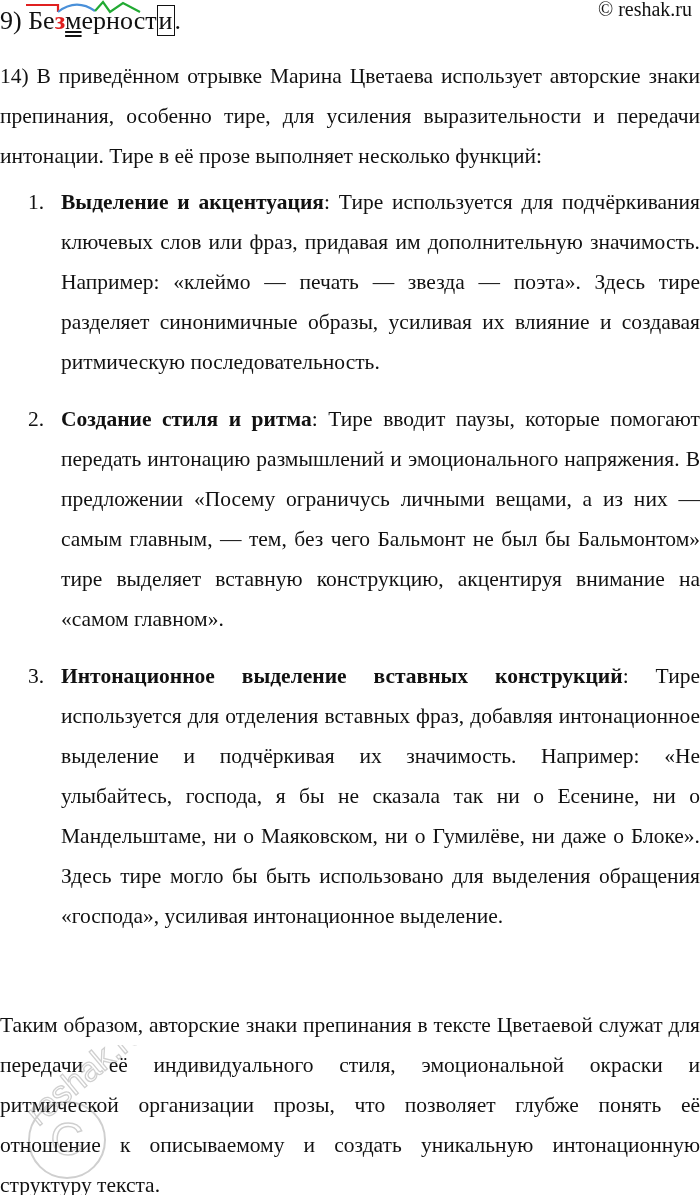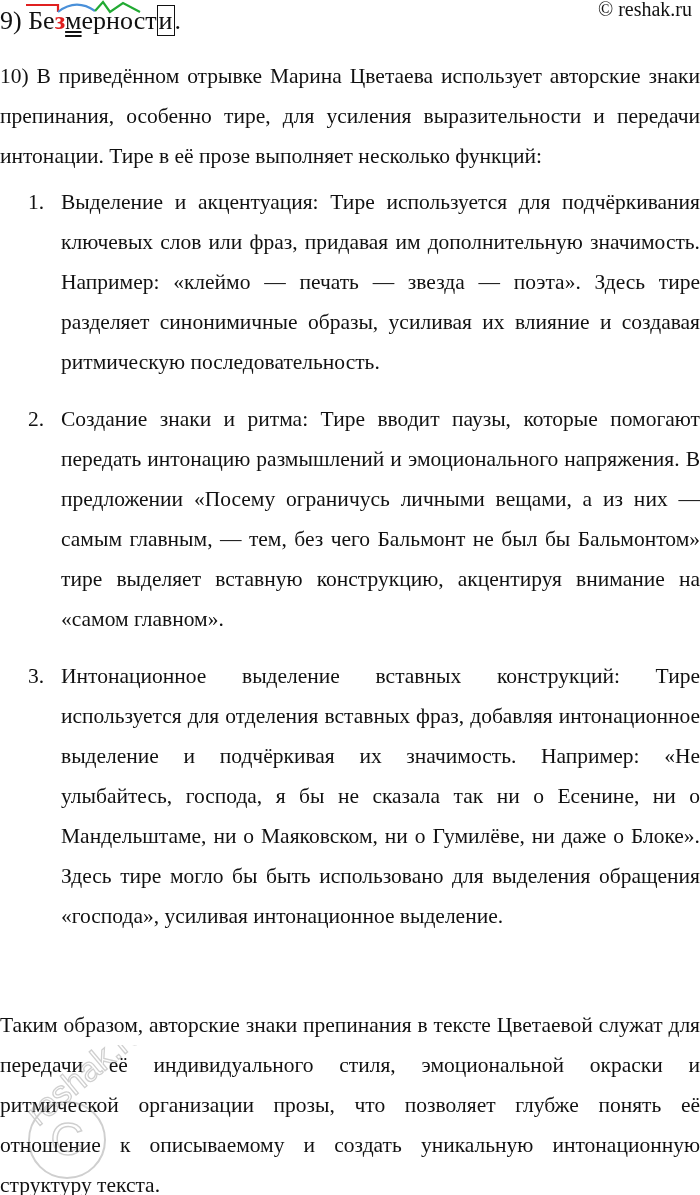--- a/index.html
+++ b/index.html
@@ -26,21 +26,21 @@
   .p10 { top: 56px; }
   ol.functions {
     position: absolute; left: 0; top: 182px; width: 700px;
     list-style: none; padding: 0;
   }
   ol.functions li {
     position: relative; padding-left: 61px; line-height: 40px;
     text-align: justify; margin-bottom: 17px;
   }
   ol.functions li .num { position: absolute; left: 28px; top: 0; }
-  ol.functions li b { font-weight: normal; }
+  ol.functions li b { font-weight: bold; }
   .conclusion { top: 1005px; }
   .watermark {
     position: absolute; left: 12px; top: 1045px; width: 150px; height: 150px;
     opacity: 0.35; pointer-events: none;
   }
 </style>
 </head>
 <body>
 
 <div class="copyright">© reshak.ru</div>
@@ -49,30 +49,30 @@
   <polyline points="26,5 58,5 58,12" fill="none" stroke="#e02020" stroke-width="2.2"></polyline>
   <path d="M58,12 Q76,-2 95,11" fill="none" stroke="#4a90d9" stroke-width="2.2"></path>
   <polyline points="95,11 103,2 110,12 123,3 140,12" fill="none" stroke="#22aa33" stroke-width="2.2"></polyline>
 </svg>
 
 <div class="line9">
   <span>9)</span>
   <span>Бе</span><span class="hl-red">з</span><span class="dbl">м</span><span>ерност</span><span class="boxed">и</span><span>.</span>
 </div>
 
-<p class="para p10">10) В приведённом отрывке Марина Цветаева использует авторские знаки препинания, особенно тире, для усиления выразительности и передачи интонации. Тире в её прозе выполняет несколько функций:</p>
+<p class="para p10">14) В приведённом отрывке Марина Цветаева использует авторские знаки препинания, особенно тире, для усиления выразительности и передачи интонации. Тире в её прозе выполняет несколько функций:</p>
 
 <ol class="functions">
   <li>
     <span class="num">1.</span>
     <b>Выделение и акцентуация</b><span>: Тире используется для подчёркивания ключевых слов или фраз, придавая им дополнительную значимость. Например: «клеймо — печать — звезда — поэта». Здесь тире разделяет синонимичные образы, усиливая их влияние и создавая ритмическую последовательность.</span>
   </li>
   <li>
     <span class="num">2.</span>
-    <b>Создание знаки и ритма</b><span>: Тире вводит паузы, которые помогают передать интонацию размышлений и эмоционального напряжения. В предложении «Посему ограничусь личными вещами, а из них — самым главным, — тем, без чего Бальмонт не был бы Бальмонтом» тире выделяет вставную конструкцию, акцентируя внимание на «самом главном».</span>
+    <b>Создание стиля и ритма</b><span>: Тире вводит паузы, которые помогают передать интонацию размышлений и эмоционального напряжения. В предложении «Посему ограничусь личными вещами, а из них — самым главным, — тем, без чего Бальмонт не был бы Бальмонтом» тире выделяет вставную конструкцию, акцентируя внимание на «самом главном».</span>
   </li>
   <li>
     <span class="num">3.</span>
     <b>Интонационное выделение вставных конструкций</b><span>: Тире используется для отделения вставных фраз, добавляя интонационное выделение и подчёркивая их значимость. Например: «Не улыбайтесь, господа, я бы не сказала так ни о Есенине, ни о Мандельштаме, ни о Маяковском, ни о Гумилёве, ни даже о Блоке». Здесь тире могло бы быть использовано для выделения обращения «господа», усиливая интонационное выделение.</span>
   </li>
 </ol>
 
 <p class="para conclusion">Таким образом, авторские знаки препинания в тексте Цветаевой служат для передачи её индивидуального стиля, эмоциональной окраски и ритмической организации прозы, что позволяет глубже понять её отношение к описываемому и создать уникальную интонационную структуру текста.</p>
 
 <svg class="watermark" viewBox="0 0 150 150">

